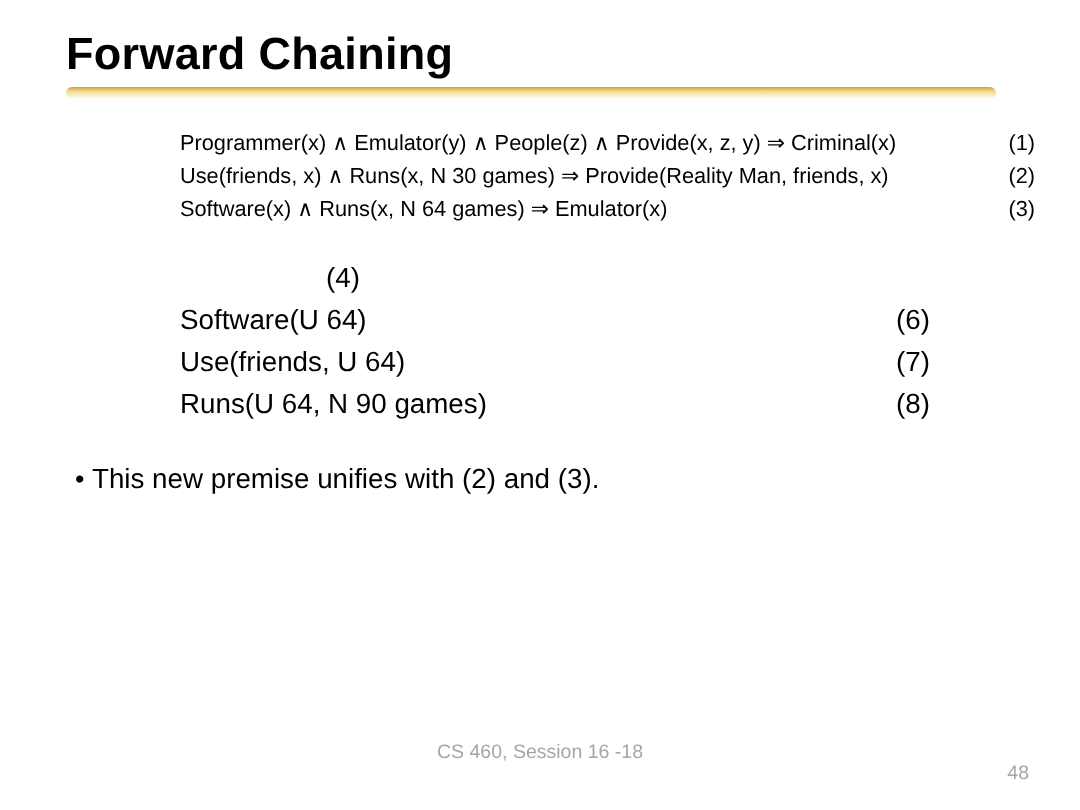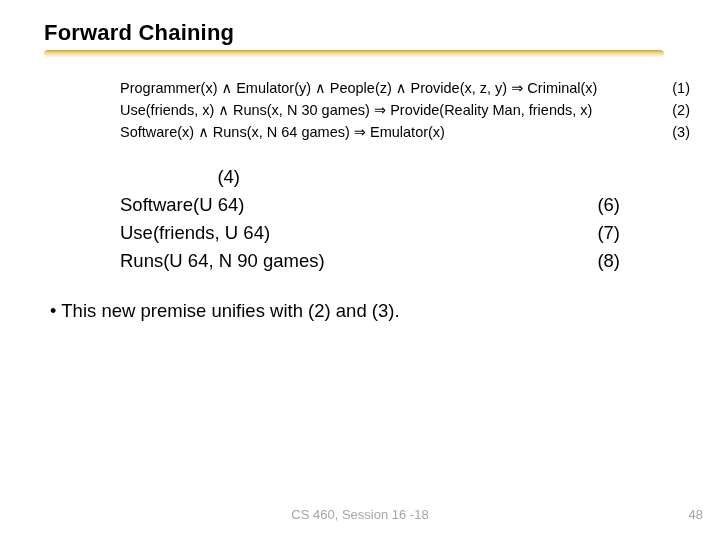--- a/index.html
+++ b/index.html
@@ -1,31 +1,31 @@
 <!DOCTYPE html>
 <html><head>
 <meta charset="utf-8">
 <style>
 html,body{margin:0;padding:0;width:720px;height:540px;background:#fff;font-family:Verdana,Arial,sans-serif;color:#000;overflow:hidden}
 .slide{position:relative;width:720px;height:540px;box-sizing:border-box;padding:20px 20px 0 20px}
-.title{font-family:Arial,sans-serif;font-size:22px;font-weight:700;margin:0 0 0 24px;letter-spacing:0.2px}
+.title{font-family:Arial,sans-serif;font-size:30px;font-weight:700;margin:0 0 0 24px;letter-spacing:0.2px}
 .underline{height:8px;margin:4px 0 20px 24px;width:620px;background:linear-gradient(to bottom,#c8a23c 0%,#efd98b 35%,rgba(239,217,139,0) 100%);border-radius:4px}
 .block{margin-left:100px}
 .prem{font-size:14.5px;line-height:1.5}
 .prem-row{display:flex}
 .prem-text{width:500px}
 .prem-num{width:40px;text-align:right;margin-left:30px}
 .facts{margin-top:20px;font-size:18.5px;line-height:1.5}
 .facts-row{display:flex}
 .facts-text{width:380px}
 .facts-num{width:60px;text-align:right;margin-left:60px}
 .bullet{margin:26px 0 0 30px;font-size:18.5px}
 .bullet::before{content:"\2022  ";font-size:18px}
-.footer-center{position:absolute;bottom:18px;left:0;width:720px;text-align:center;color:#a6a6a6;font-size:13px;font-family:Arial,sans-serif}
-.footer-num{position:absolute;bottom:18px;right:17px;color:#a6a6a6;font-size:13px;font-family:Arial,sans-serif}
+.footer-center{position:absolute;bottom:32px;left:0;width:720px;text-align:center;color:#a6a6a6;font-size:13px;font-family:Arial,sans-serif}
+.footer-num{position:absolute;bottom:18px;right:34px;color:#a6a6a6;font-size:13px;font-family:Arial,sans-serif}
 </style>
 </head>
 <body>
 
 <div class="slide">
   <div class="title">Forward Chaining</div>
   <div class="underline"></div>
 
   <div class="block prem">
     <div class="prem-row">

